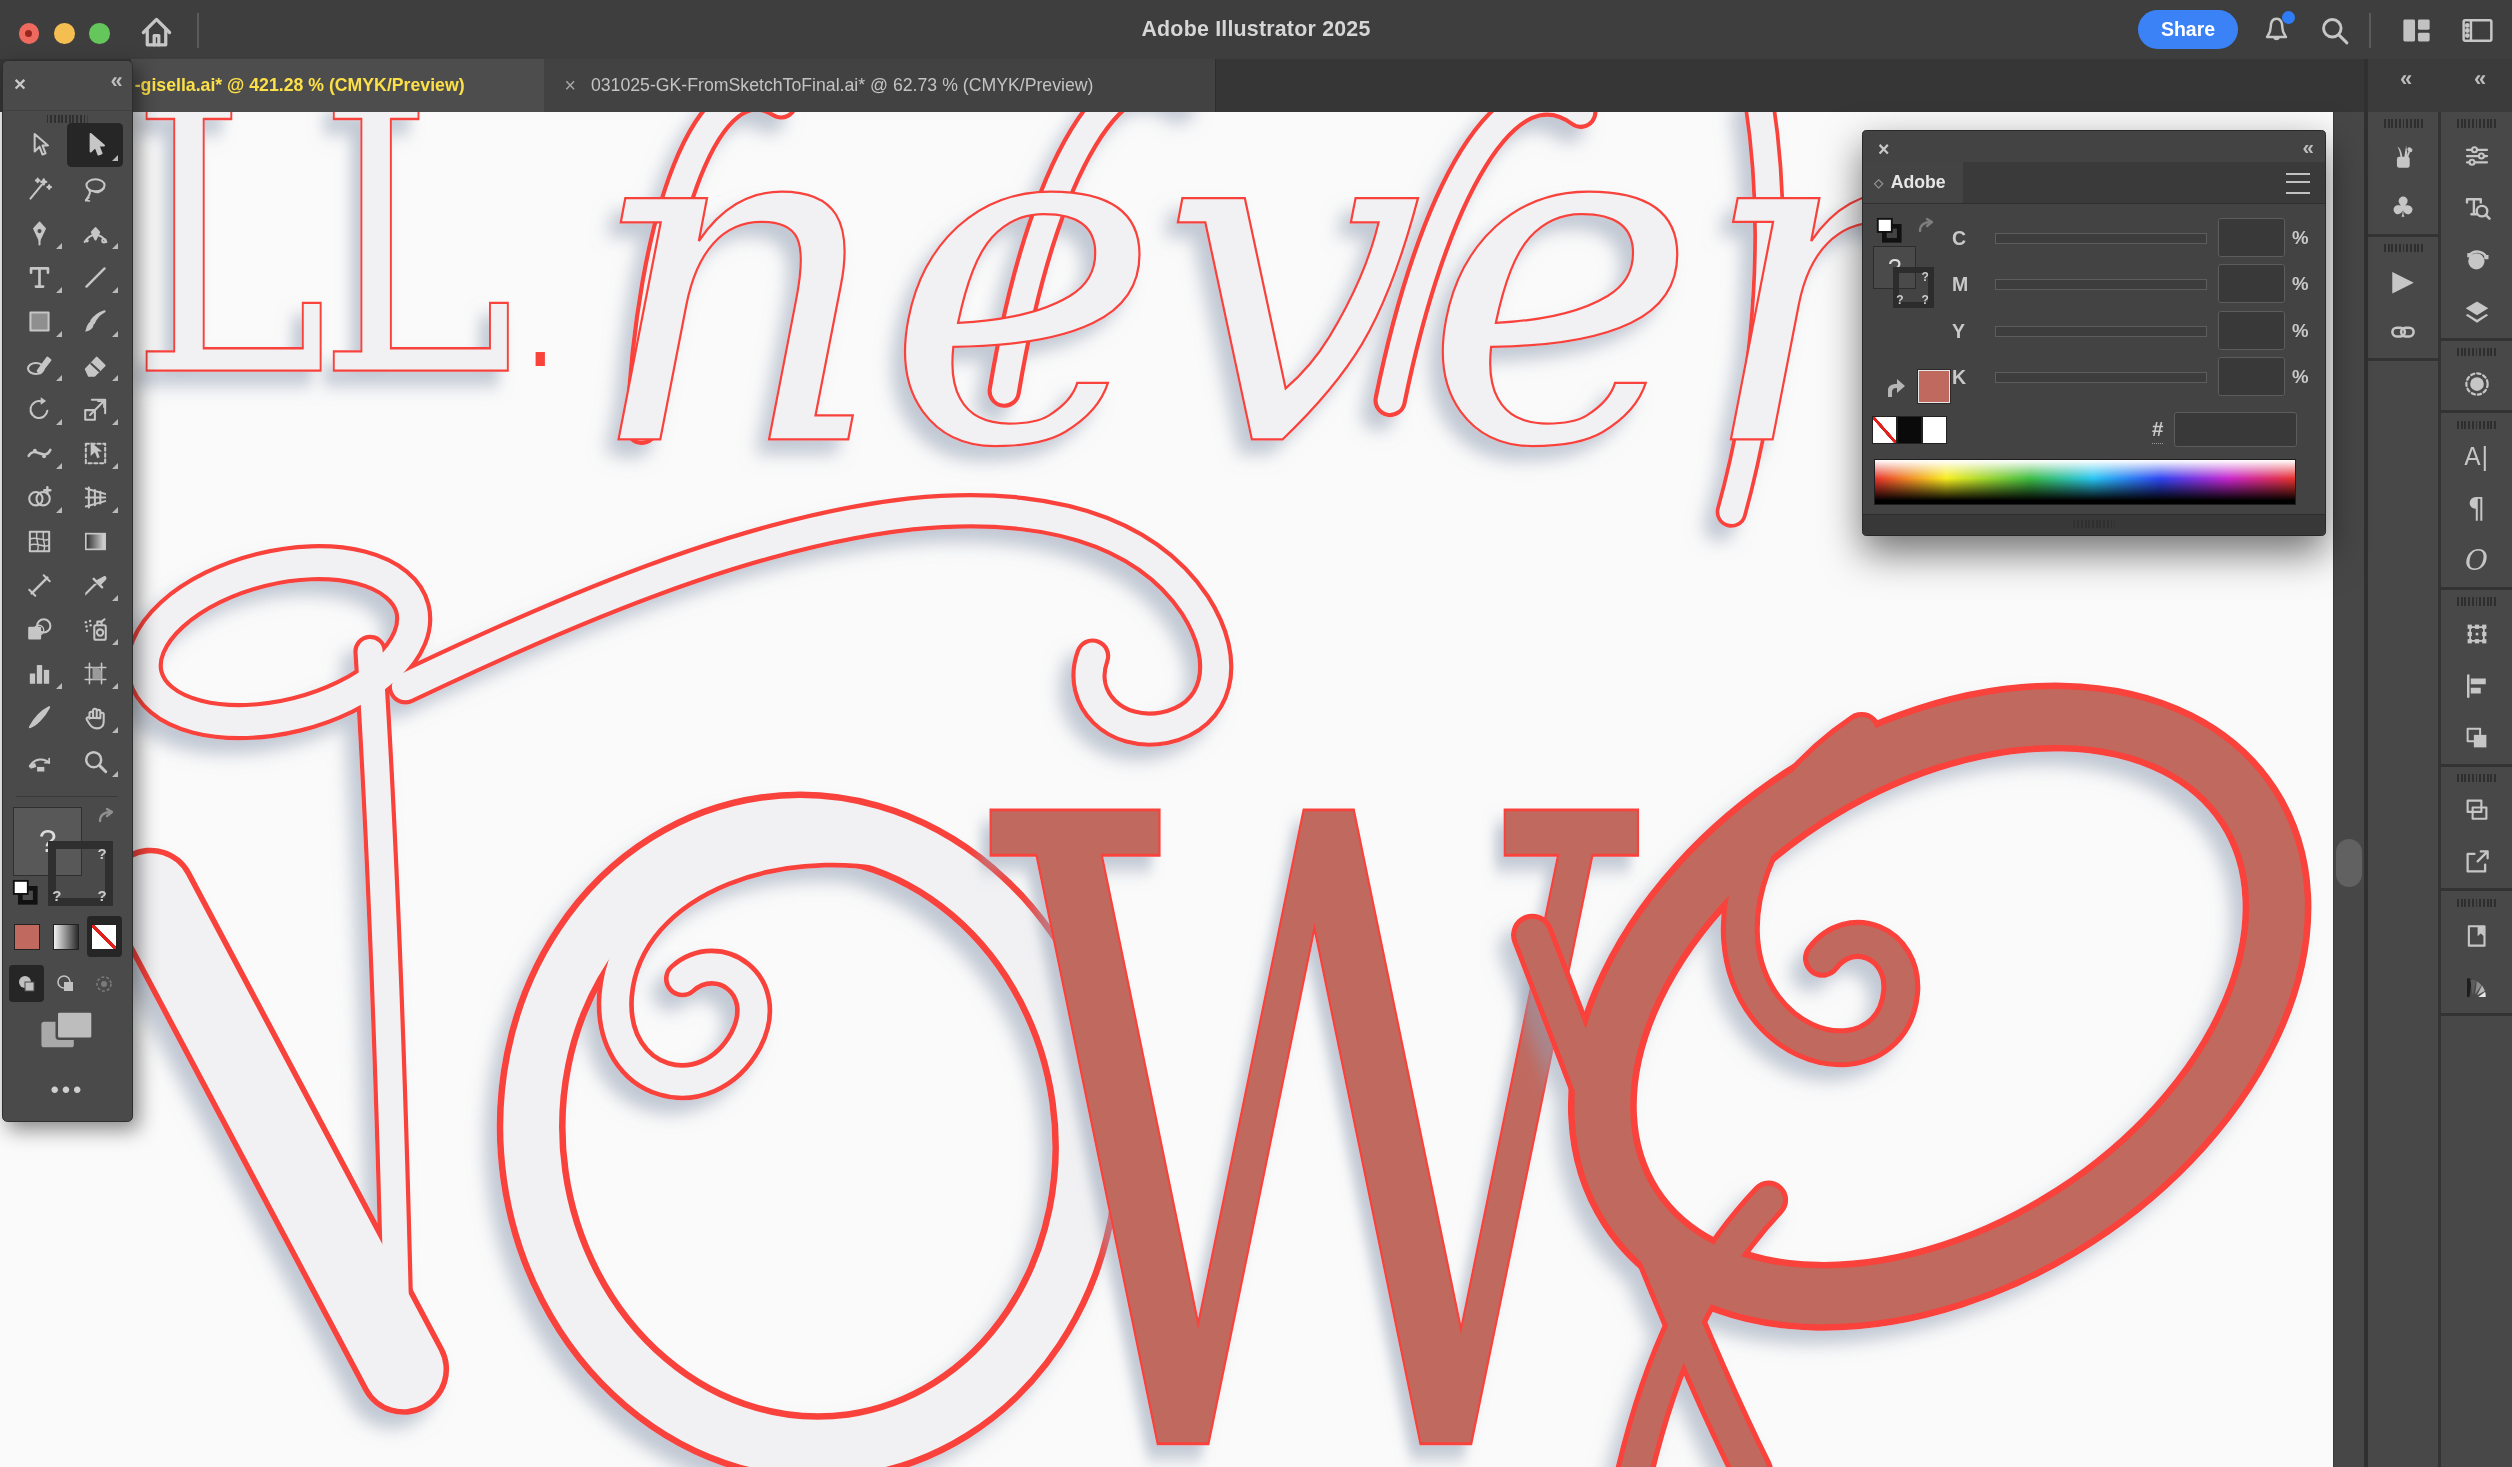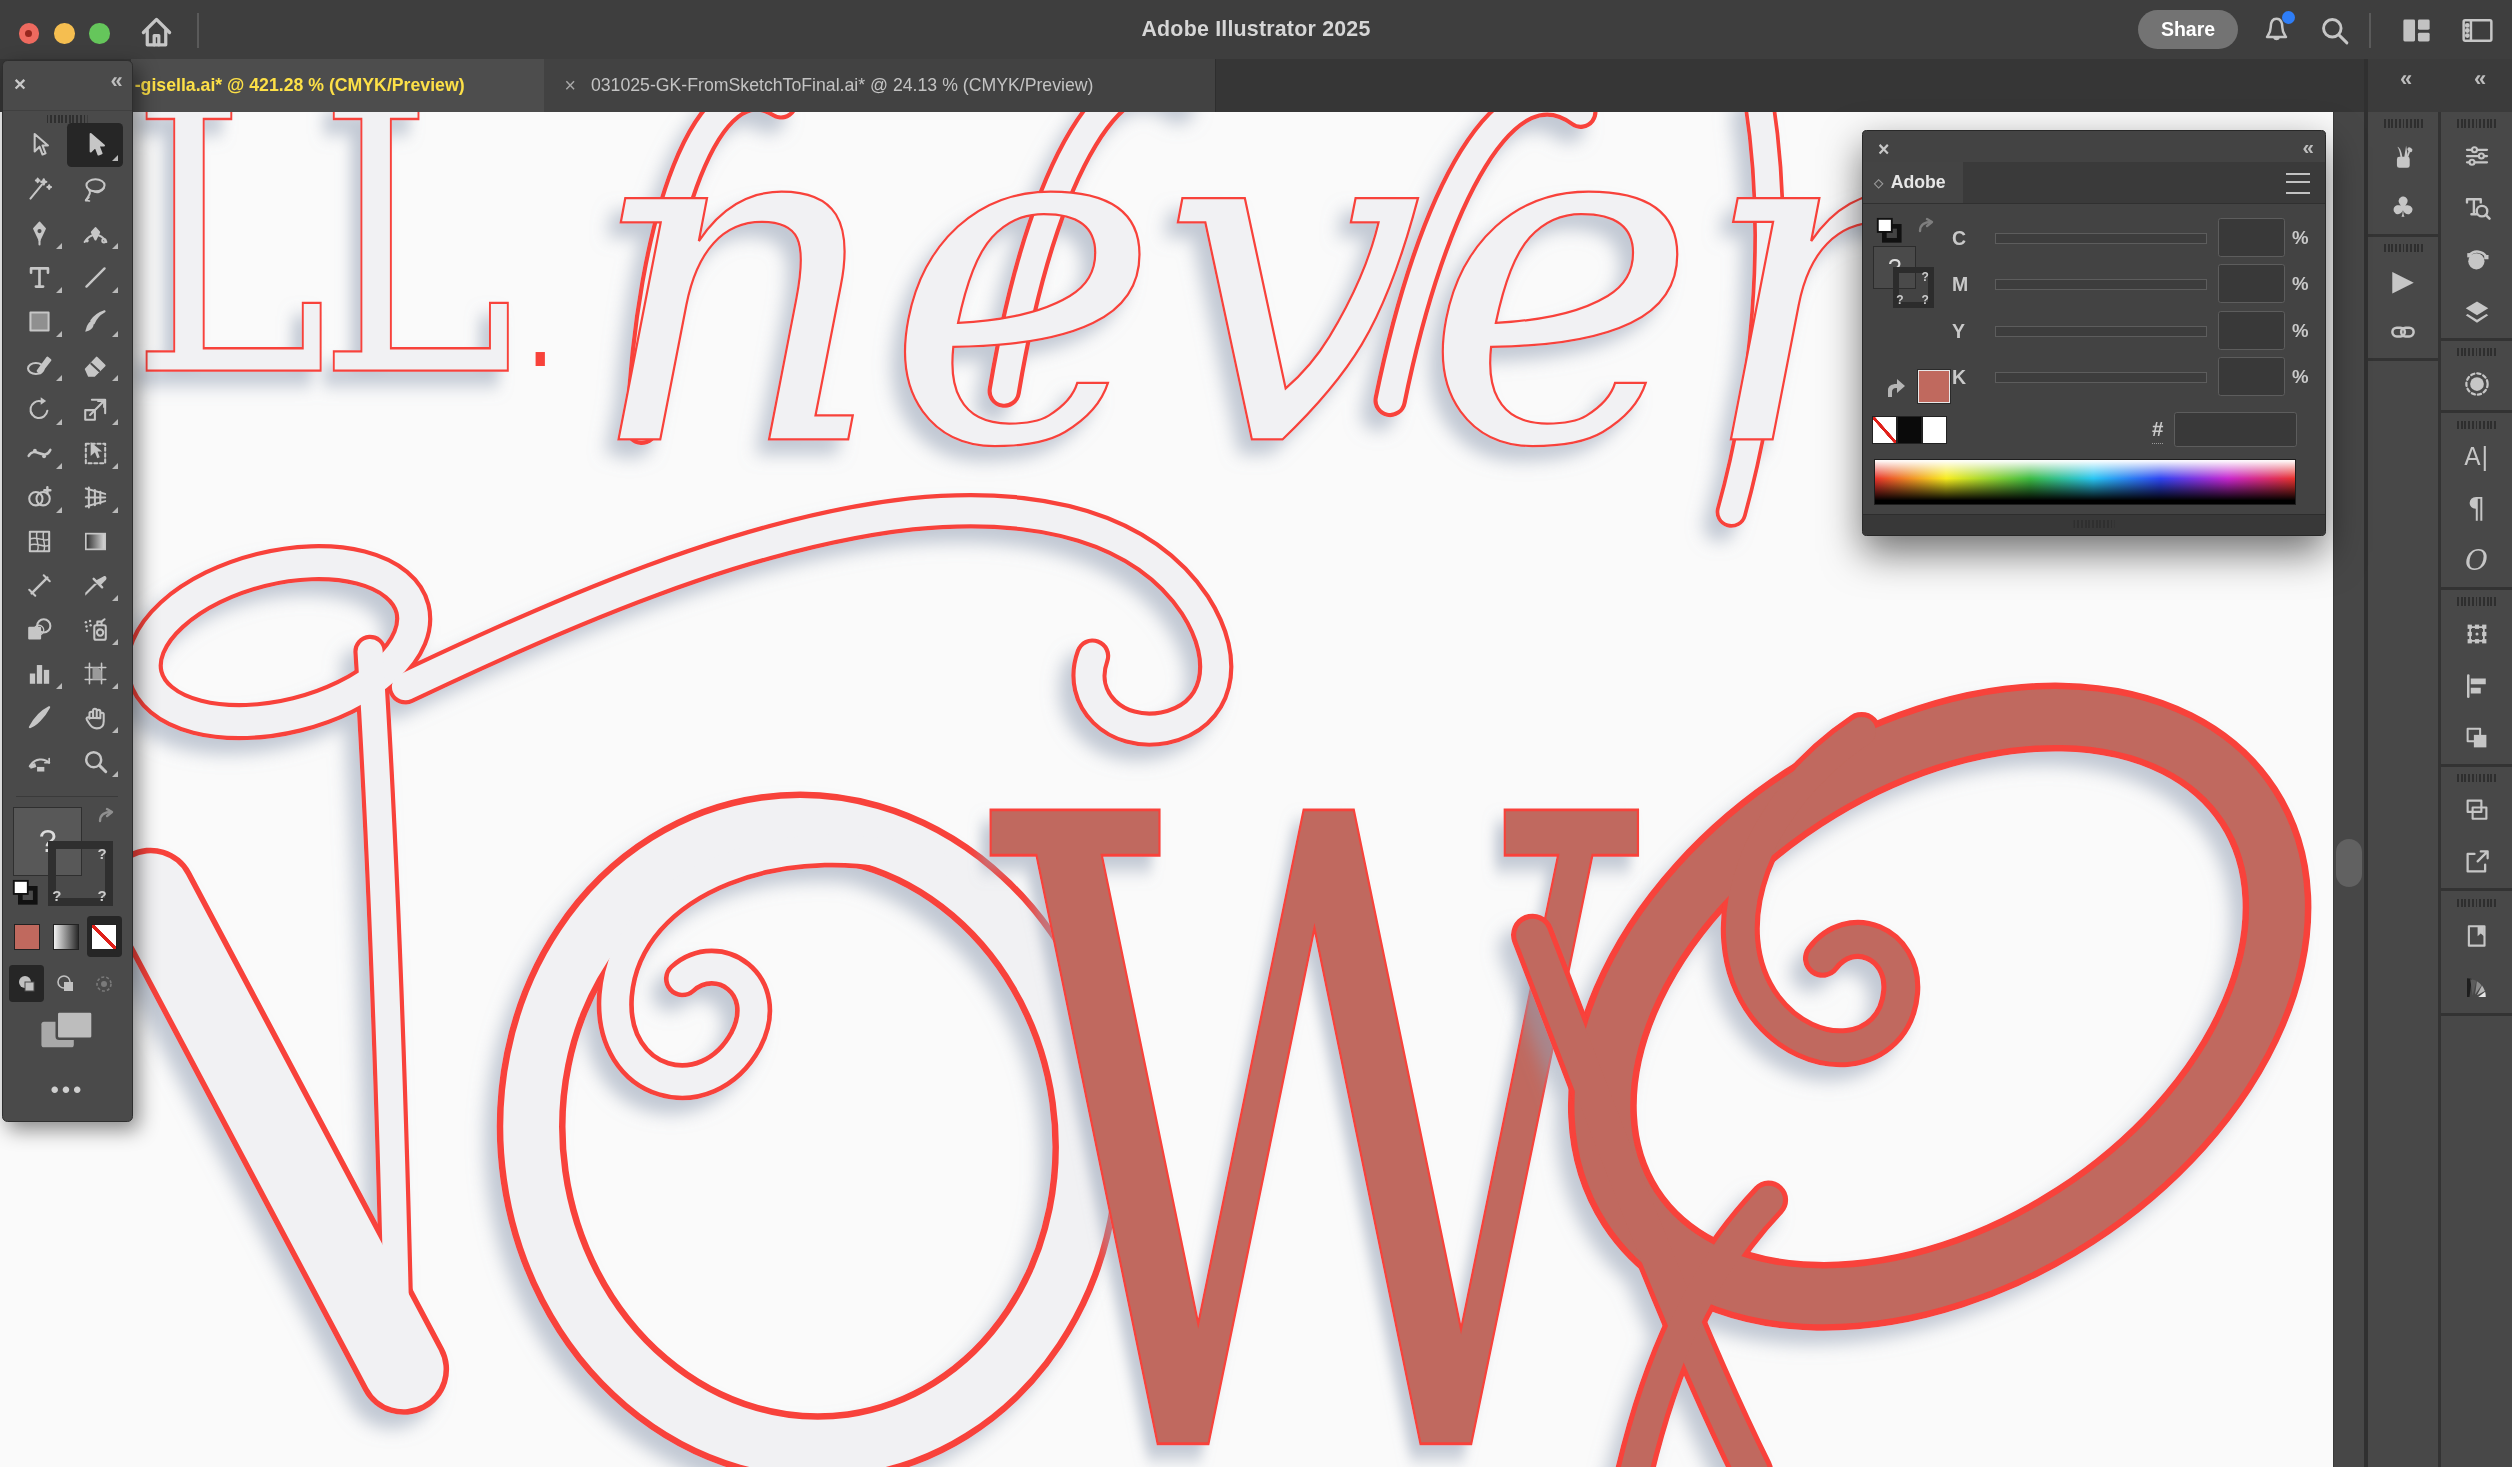--- a/index.html
+++ b/index.html
@@ -8,21 +8,21 @@
   
   .titlebar{left:0;top:0;width:2512px;height:59px;background:#3e3e3e;border-bottom:0.9px solid #2c2c2c}
   .tl{width:20.5px;height:20.5px;border-radius:50%;top:23px}
   .tl-red{left:18.6px;background:#ee6a5f}
   .tl-red .dot{position:absolute;left:6.5px;top:6.5px;width:7.4px;height:7.4px;border-radius:50%;background:#97271e}
   .tl-yellow{left:54px;background:#f5be50}
   .tl-green{left:89px;background:#65c65b}
   .home{left:138px;top:14px;width:37px;height:37px;color:#cfcfcf}
   .tdiv{top:13px;width:1.9px;height:35px;background:#5a5a5a}
   .title{left:0;right:0;top:16.7px;text-align:center;color:#d6d6d6;font-size:21.4px;font-weight:bold;letter-spacing:0.2px}
-  .share{left:2138px;top:10.2px;width:100px;height:39px;background:#737373;border-radius:19.5px;color:#fff;font-size:19.5px;font-weight:bold;display:flex;align-items:center;justify-content:center}
+  .share{left:2138px;top:10.2px;width:100px;height:39px;background:#3b82f6;border-radius:19.5px;color:#fff;font-size:19.5px;font-weight:bold;display:flex;align-items:center;justify-content:center}
   .tbicon{top:13px;width:35px;height:35px;color:#c9c9c9}
   .belldot{position:absolute;right:-0.9px;top:-1.9px;width:13px;height:13px;border-radius:50%;background:#2e7df6}
   
   .tabbar{left:0;top:59px;width:2512px;height:53px;background:#363636;border-bottom:0.9px solid #2b2b2b}
   .tab{top:0;height:53px;display:flex;align-items:center;font-size:17.7px;white-space:nowrap;overflow:hidden}
   .tab-active{left:131px;width:410px;background:#4d4d4d;color:#fde047;font-weight:bold;padding-left:3.7px}
   .tab-inactive{left:544px;width:671px;background:#424242;color:#c3c3c3;border-right:1.9px solid #2e2e2e}
   .tab-close{color:#a8a8a8;font-size:19.5px;margin:0 15px 0 20.5px}
   
   .canvas{left:0;top:112px;width:2333px;height:1356px;background:#fafafa;overflow:hidden}
@@ -153,21 +153,21 @@
       </svg>
   </div>
 </div>
 
 <div class="abs tabbar">
   <div class="abs tab tab-active">
     <span>-gisella.ai* @ 421.28 % (CMYK/Preview)</span>
   </div>
   <div class="abs tab tab-inactive">
     <span class="tab-close">×</span>
-    <span>031025-GK-FromSketchToFinal.ai* @ 24.13 % (CMYK/Preview)</span>
+    <span>031025-GK-FromSketchToFinal.ai* @ 62.73 % (CMYK/Preview)</span>
   </div>
 </div>
 
 <div class="abs canvas">
   <svg width="2333" height="1356" viewBox="0 0 2509 1458">
     <defs>
       <filter id="sh" x="-20%" y="-20%" width="140%" height="140%">
         <feDropShadow dx="-13" dy="15" stdDeviation="9" flood-color="#93a0b4" flood-opacity="0.55"></feDropShadow>
       </filter>
     </defs>

